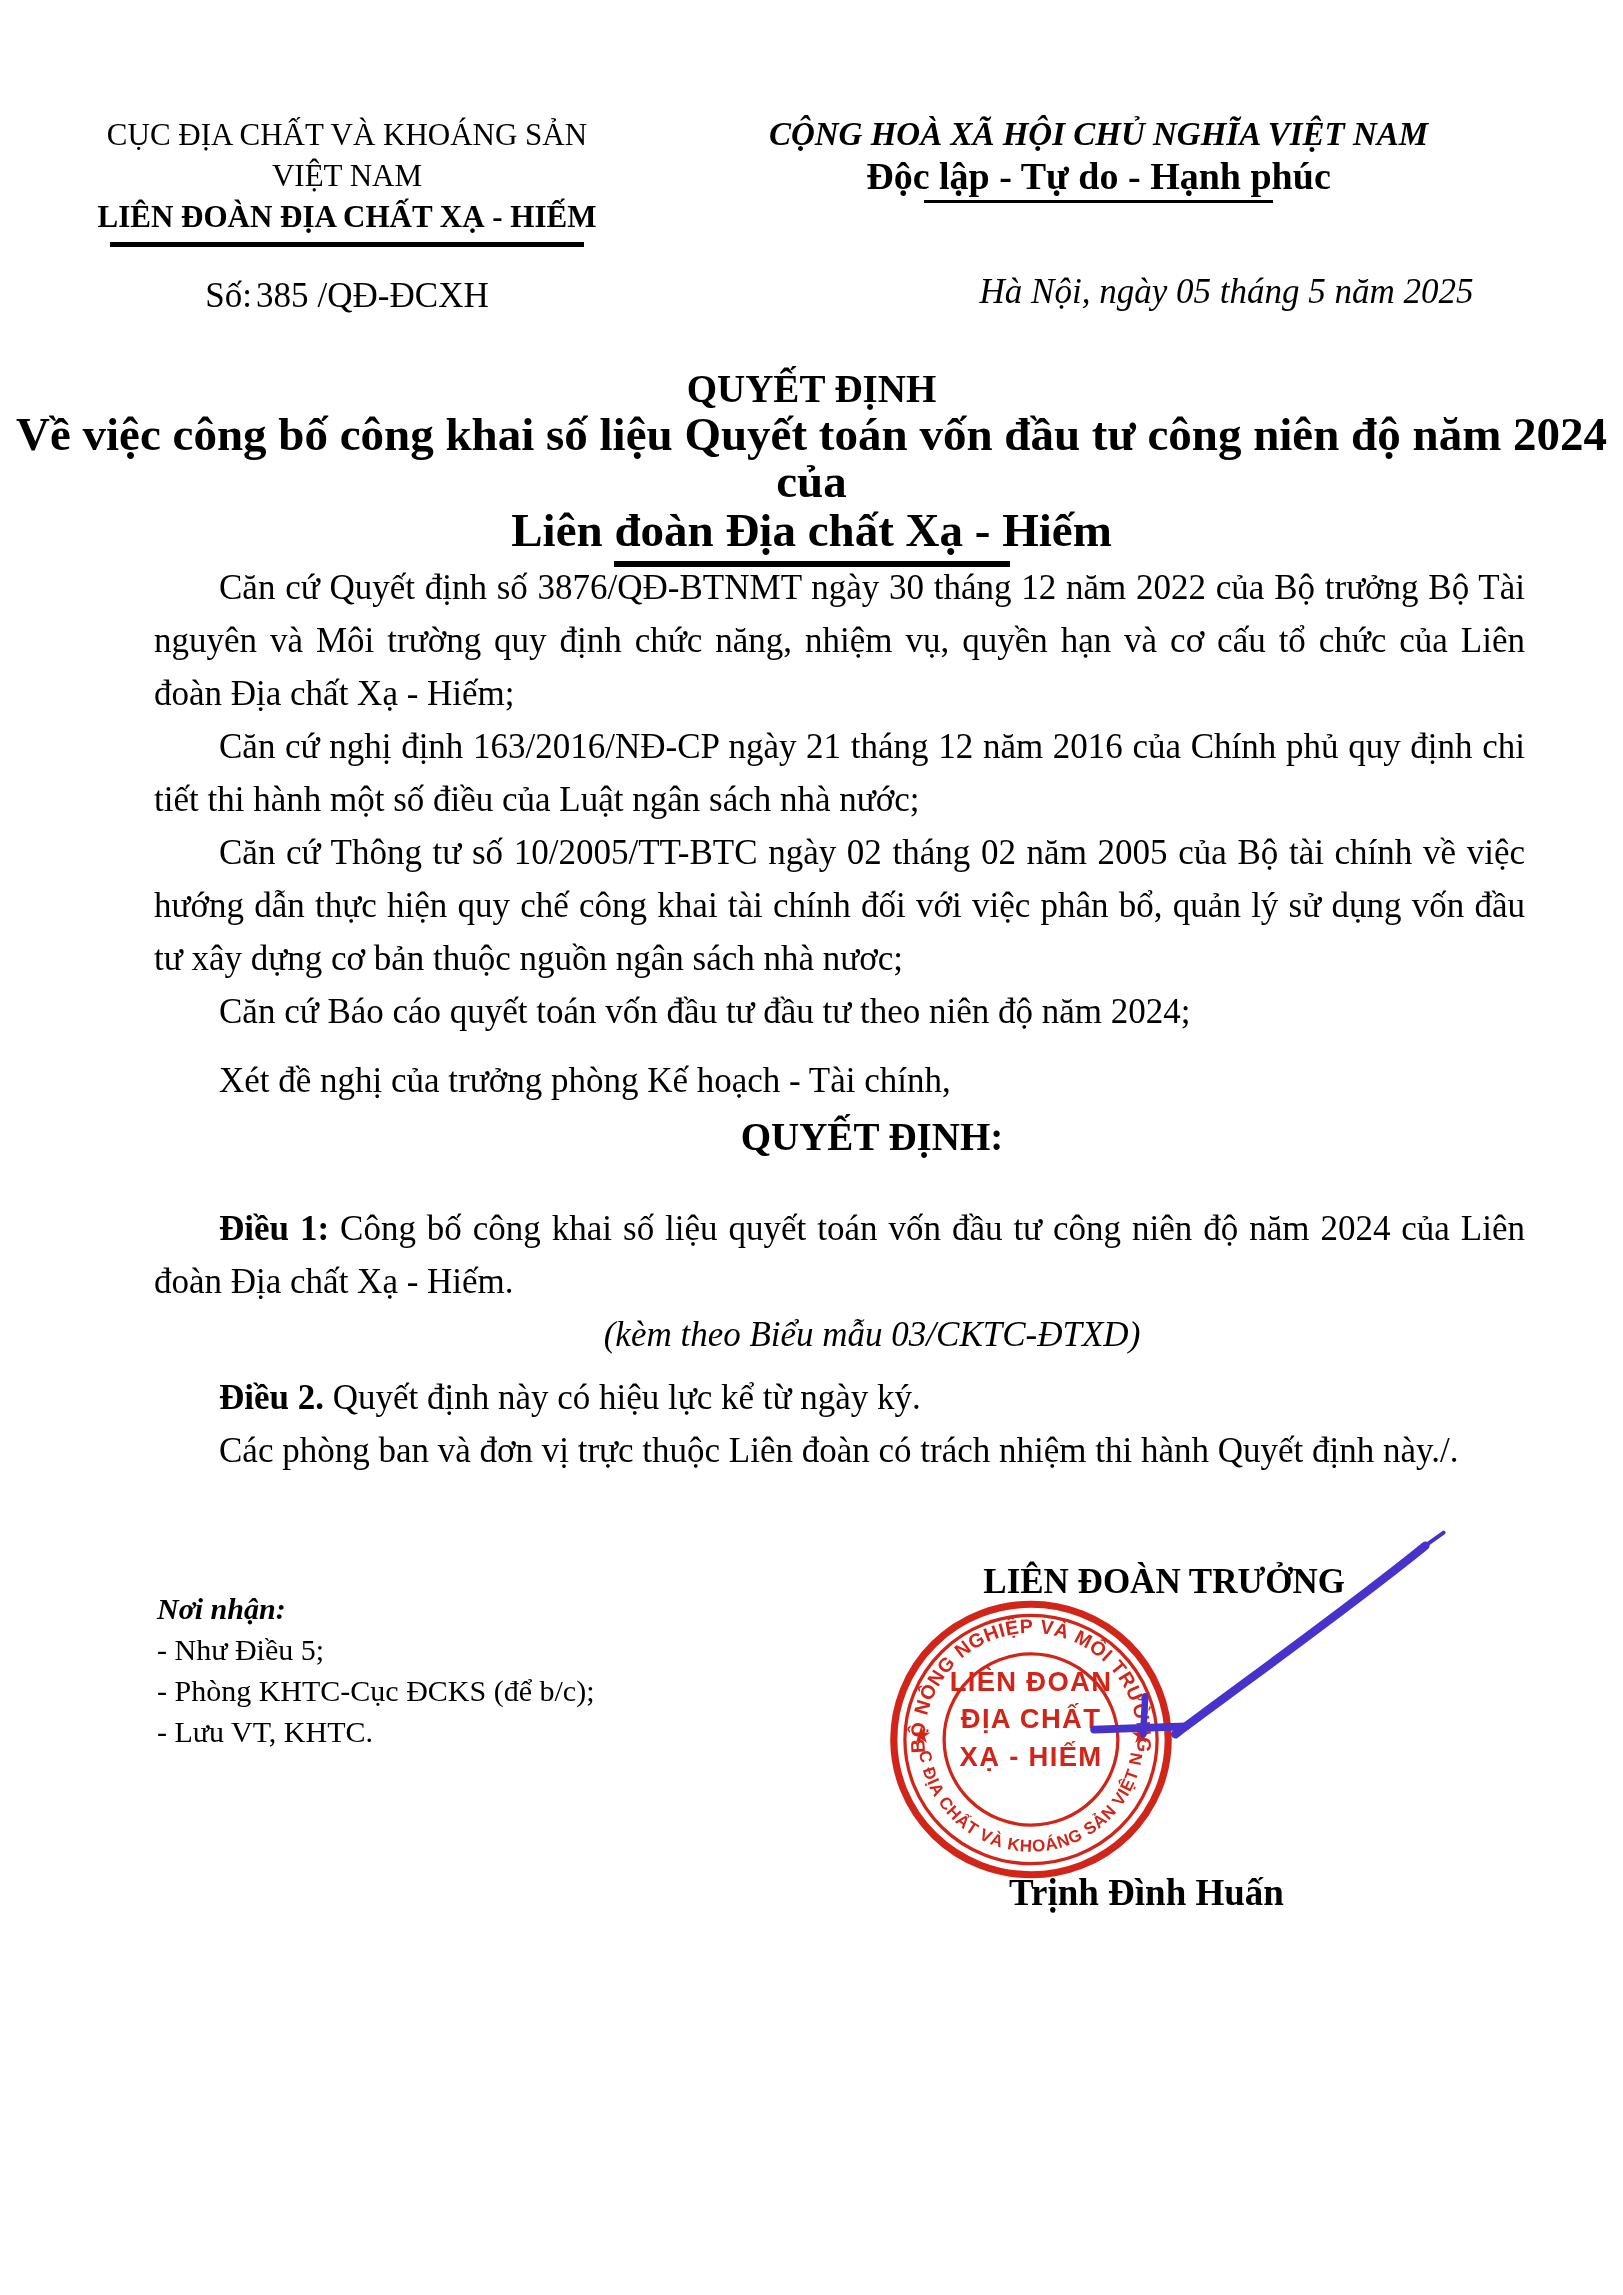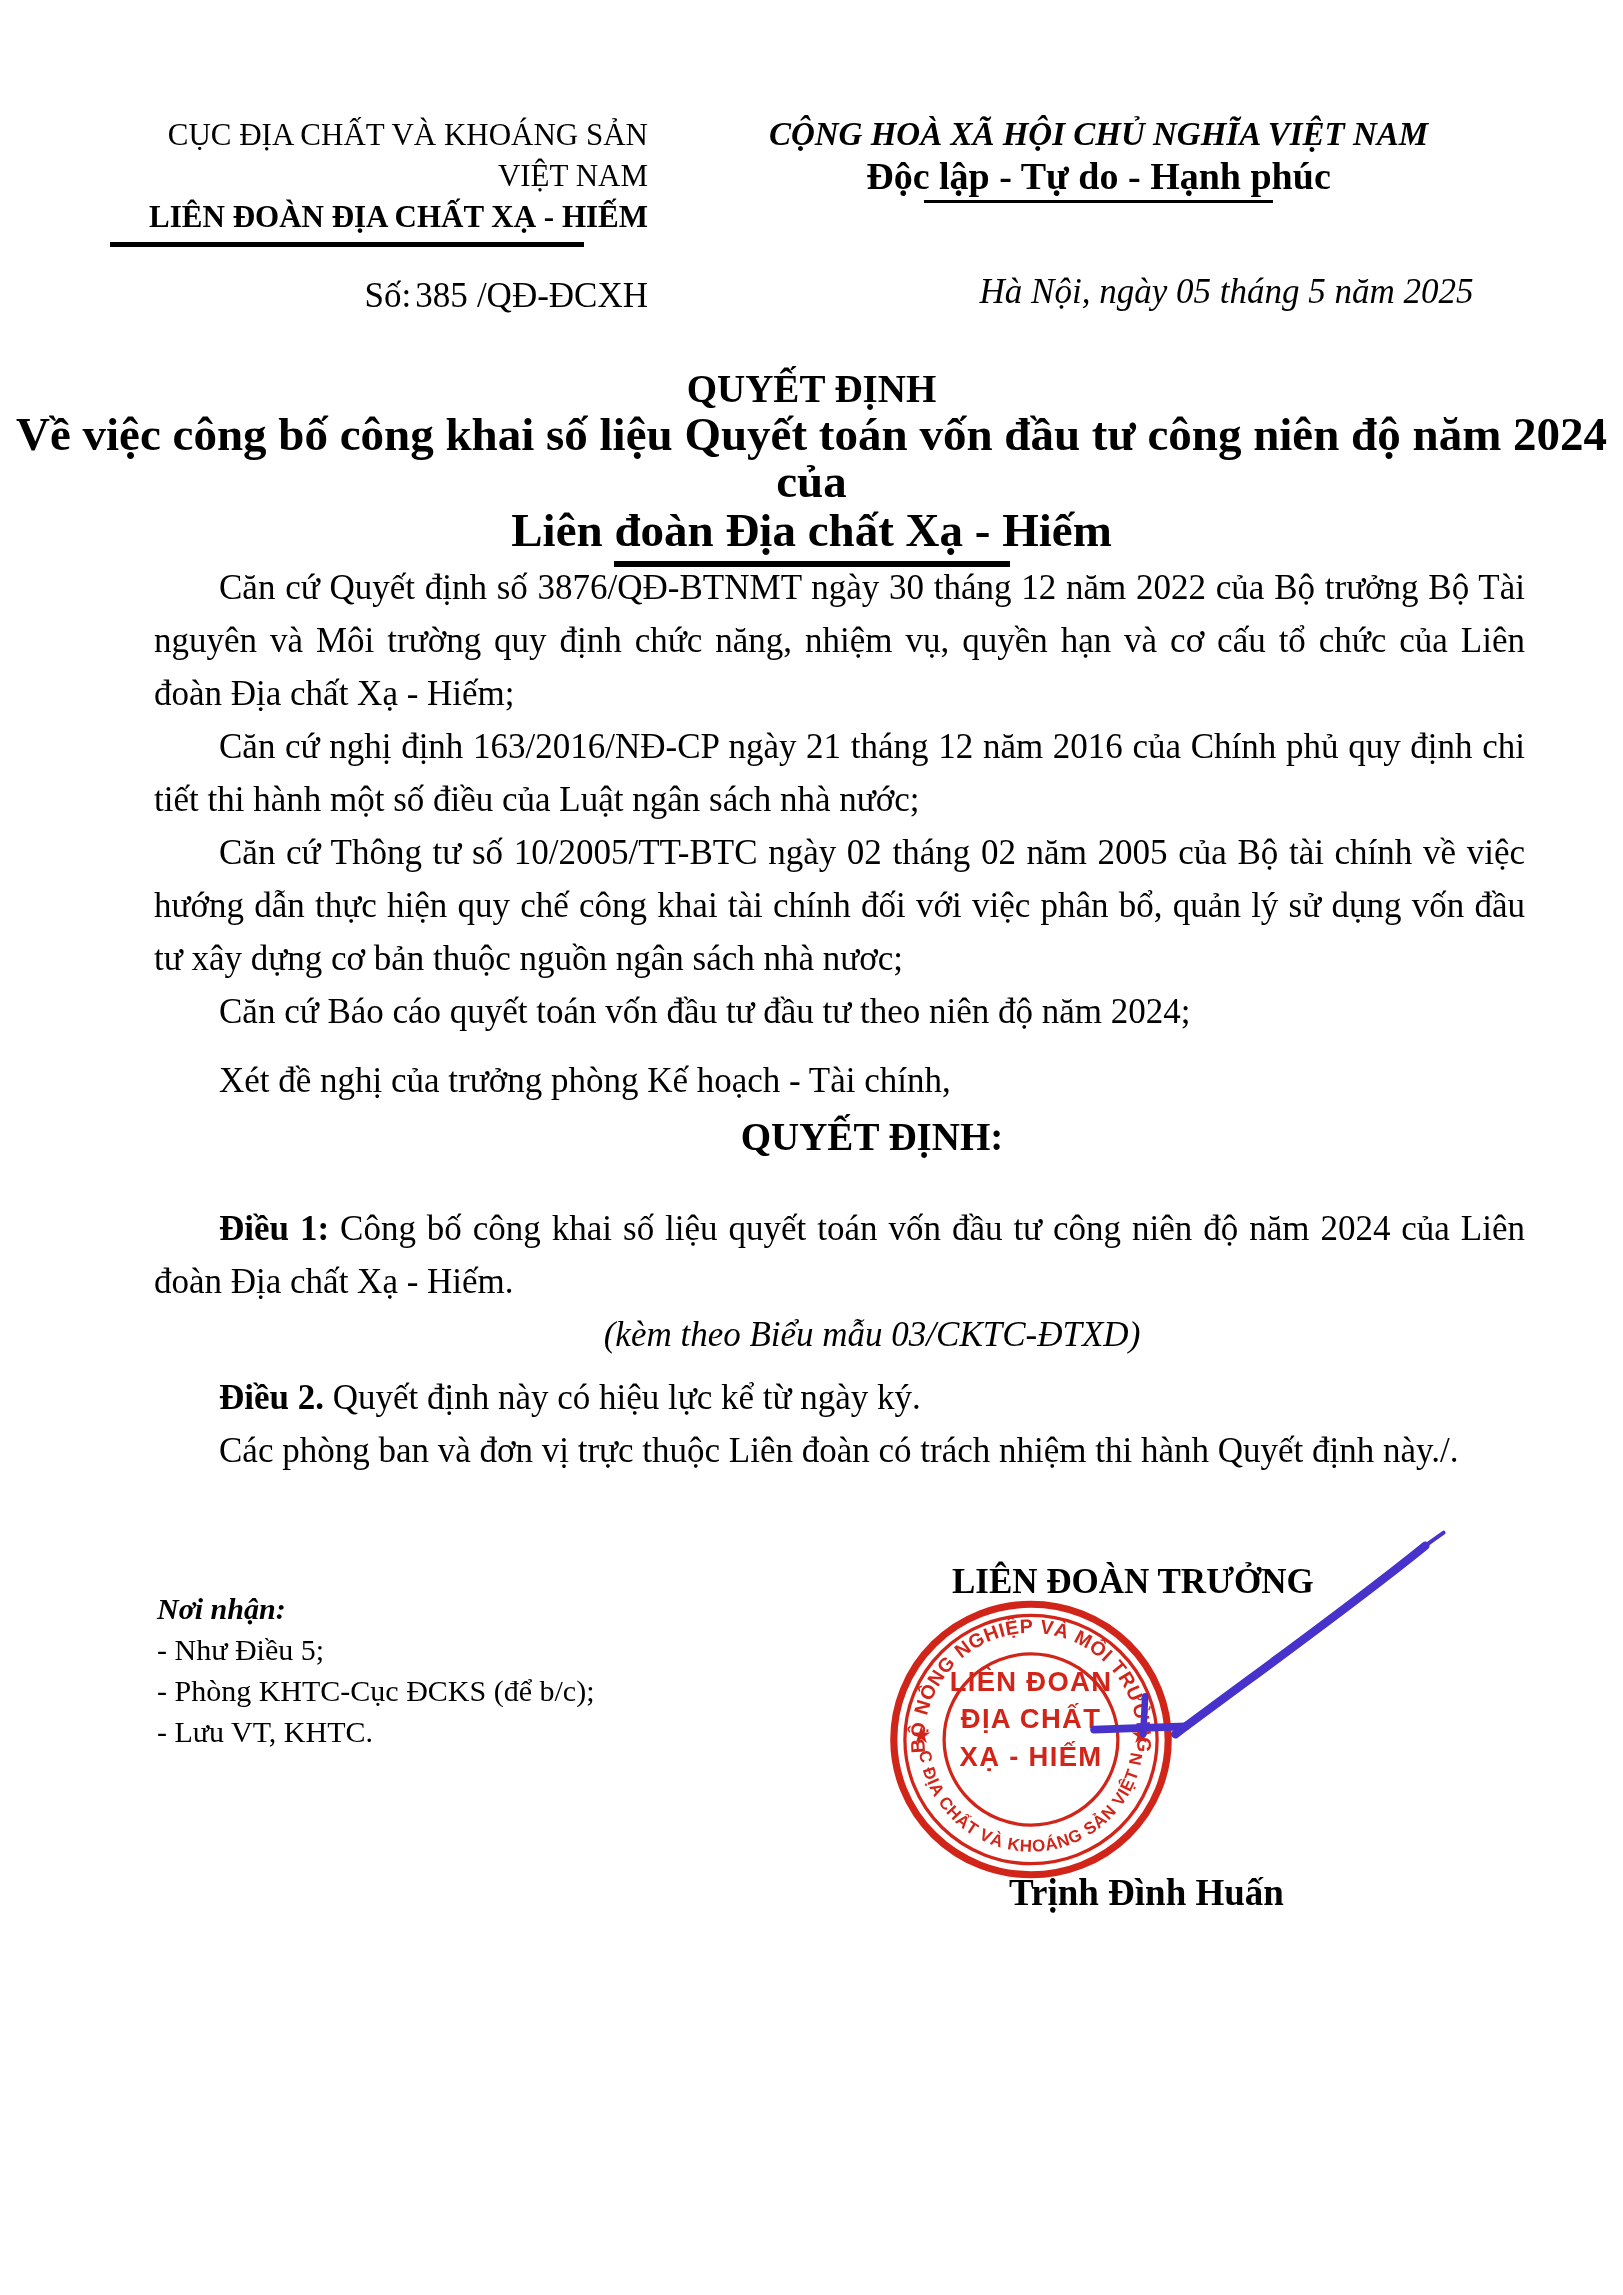--- a/index.html
+++ b/index.html
@@ -6,21 +6,21 @@
   .page{
     position:relative;
     width:1623px;height:2295px;
     margin:0 auto;
     background:#ffffff;
     font-family:"Liberation Serif", serif;
     color:#000;
     overflow:hidden;
   }
   
-  .org-block{position:absolute;left:46px;top:114px;width:602px;text-align:right;}
+  .org-block{position:absolute;left:46px;top:114px;width:602px;text-align:center;}
   .org-line{font-size:31px;line-height:41px;}
   .org-name{font-size:31px;line-height:41px;font-weight:bold;}
   .rule-left{width:474px;height:5.2px;background:#000;margin:5.2px auto 0;}
   .doc-number{margin-top:27.5px;font-size:35px;line-height:42px;white-space:pre;}
   .doc-number .num{padding:0 9.2px 0 3.9px;}
   .national-block{position:absolute;left:693px;top:114px;width:811px;text-align:center;}
   .country{font-size:33px;line-height:41px;font-weight:bold;font-style:italic;}
   .motto{font-size:38px;line-height:42px;font-weight:bold;}
   .rule-right{width:349px;height:3.9px;background:#000;margin:2.6px auto 0;}
   .dateline{position:absolute;left:916px;top:271px;width:621px;text-align:center;
@@ -38,21 +38,21 @@
   .decision-heading{margin-top:31px;font-size:39px;line-height:59px;font-weight:bold;
     text-align:center;text-indent:0;}
   p.article1{margin-top:36px;}
   .attachment{margin-top:15.7px;text-align:center;text-indent:0;font-style:italic;}
   p.article2{margin-top:9.2px;}
   b.article-label{font-weight:bold;}
   
   .recipients{position:absolute;left:157px;top:1588px;width:589px;font-size:30px;line-height:41px;}
   .recipients-label{font-weight:bold;font-style:italic;}
   .recipient-item{white-space:nowrap;}
-  .sign-title{position:absolute;left:952px;top:1561px;width:393px;text-align:left;
+  .sign-title{position:absolute;left:952px;top:1561px;width:393px;text-align:right;
     font-size:35px;line-height:42px;font-weight:bold;white-space:nowrap;}
   .signer-name{position:absolute;left:950px;top:1871px;width:393px;text-align:center;
     font-size:37px;line-height:43px;font-weight:bold;white-space:nowrap;}
   .stamp-svg{position:absolute;left:884px;top:1596px;width:294px;height:287px;}
   .stamp-sans{font-family:"Liberation Sans","DejaVu Sans",sans-serif;}
   .signature-svg{position:absolute;left:1047px;top:1492px;width:432px;height:275px;z-index:3;}
 </style>
 </head>
 <body>
 

